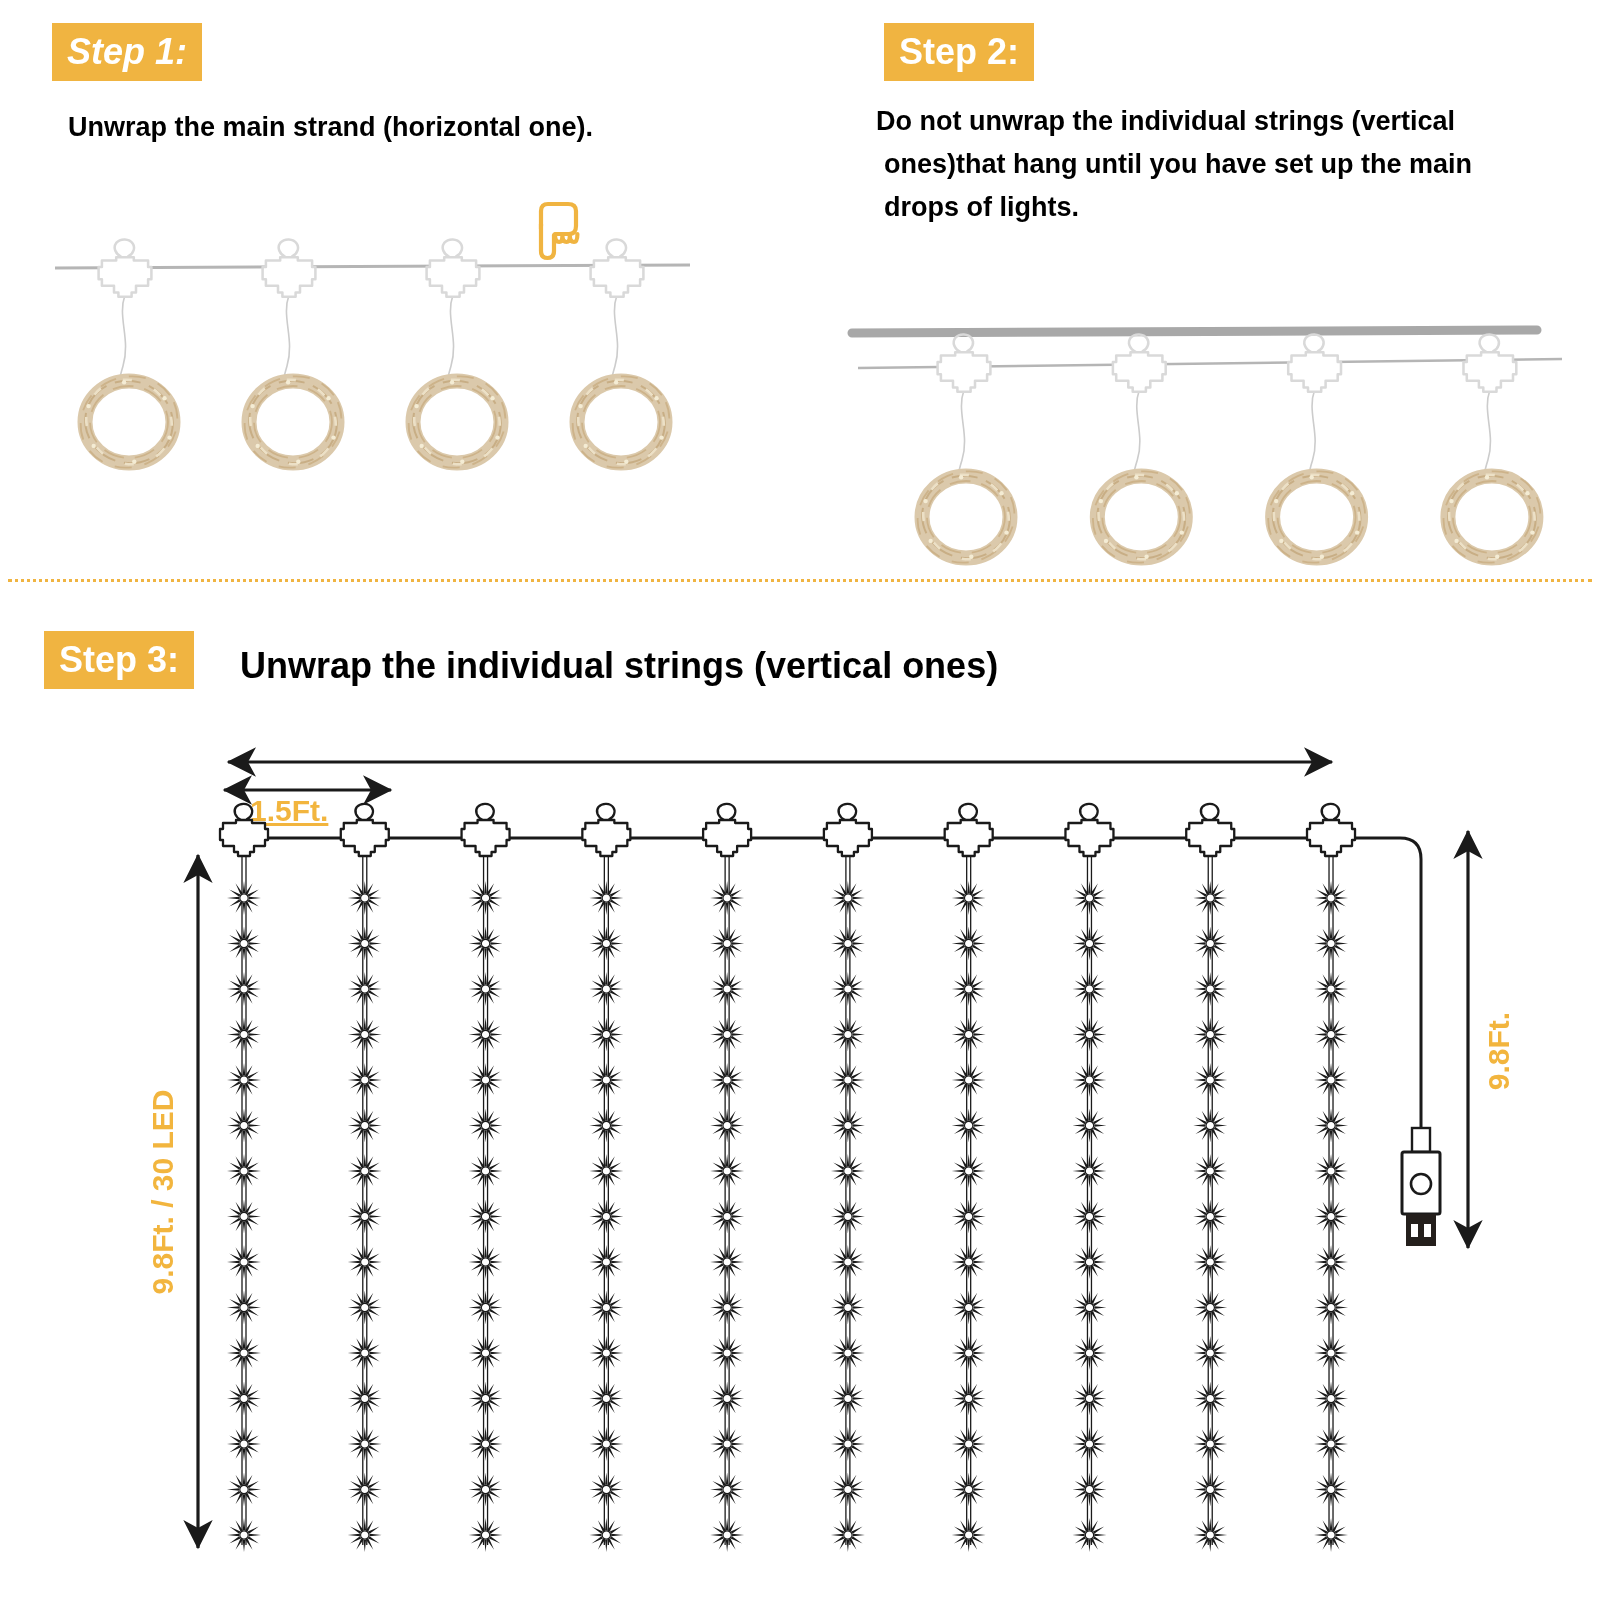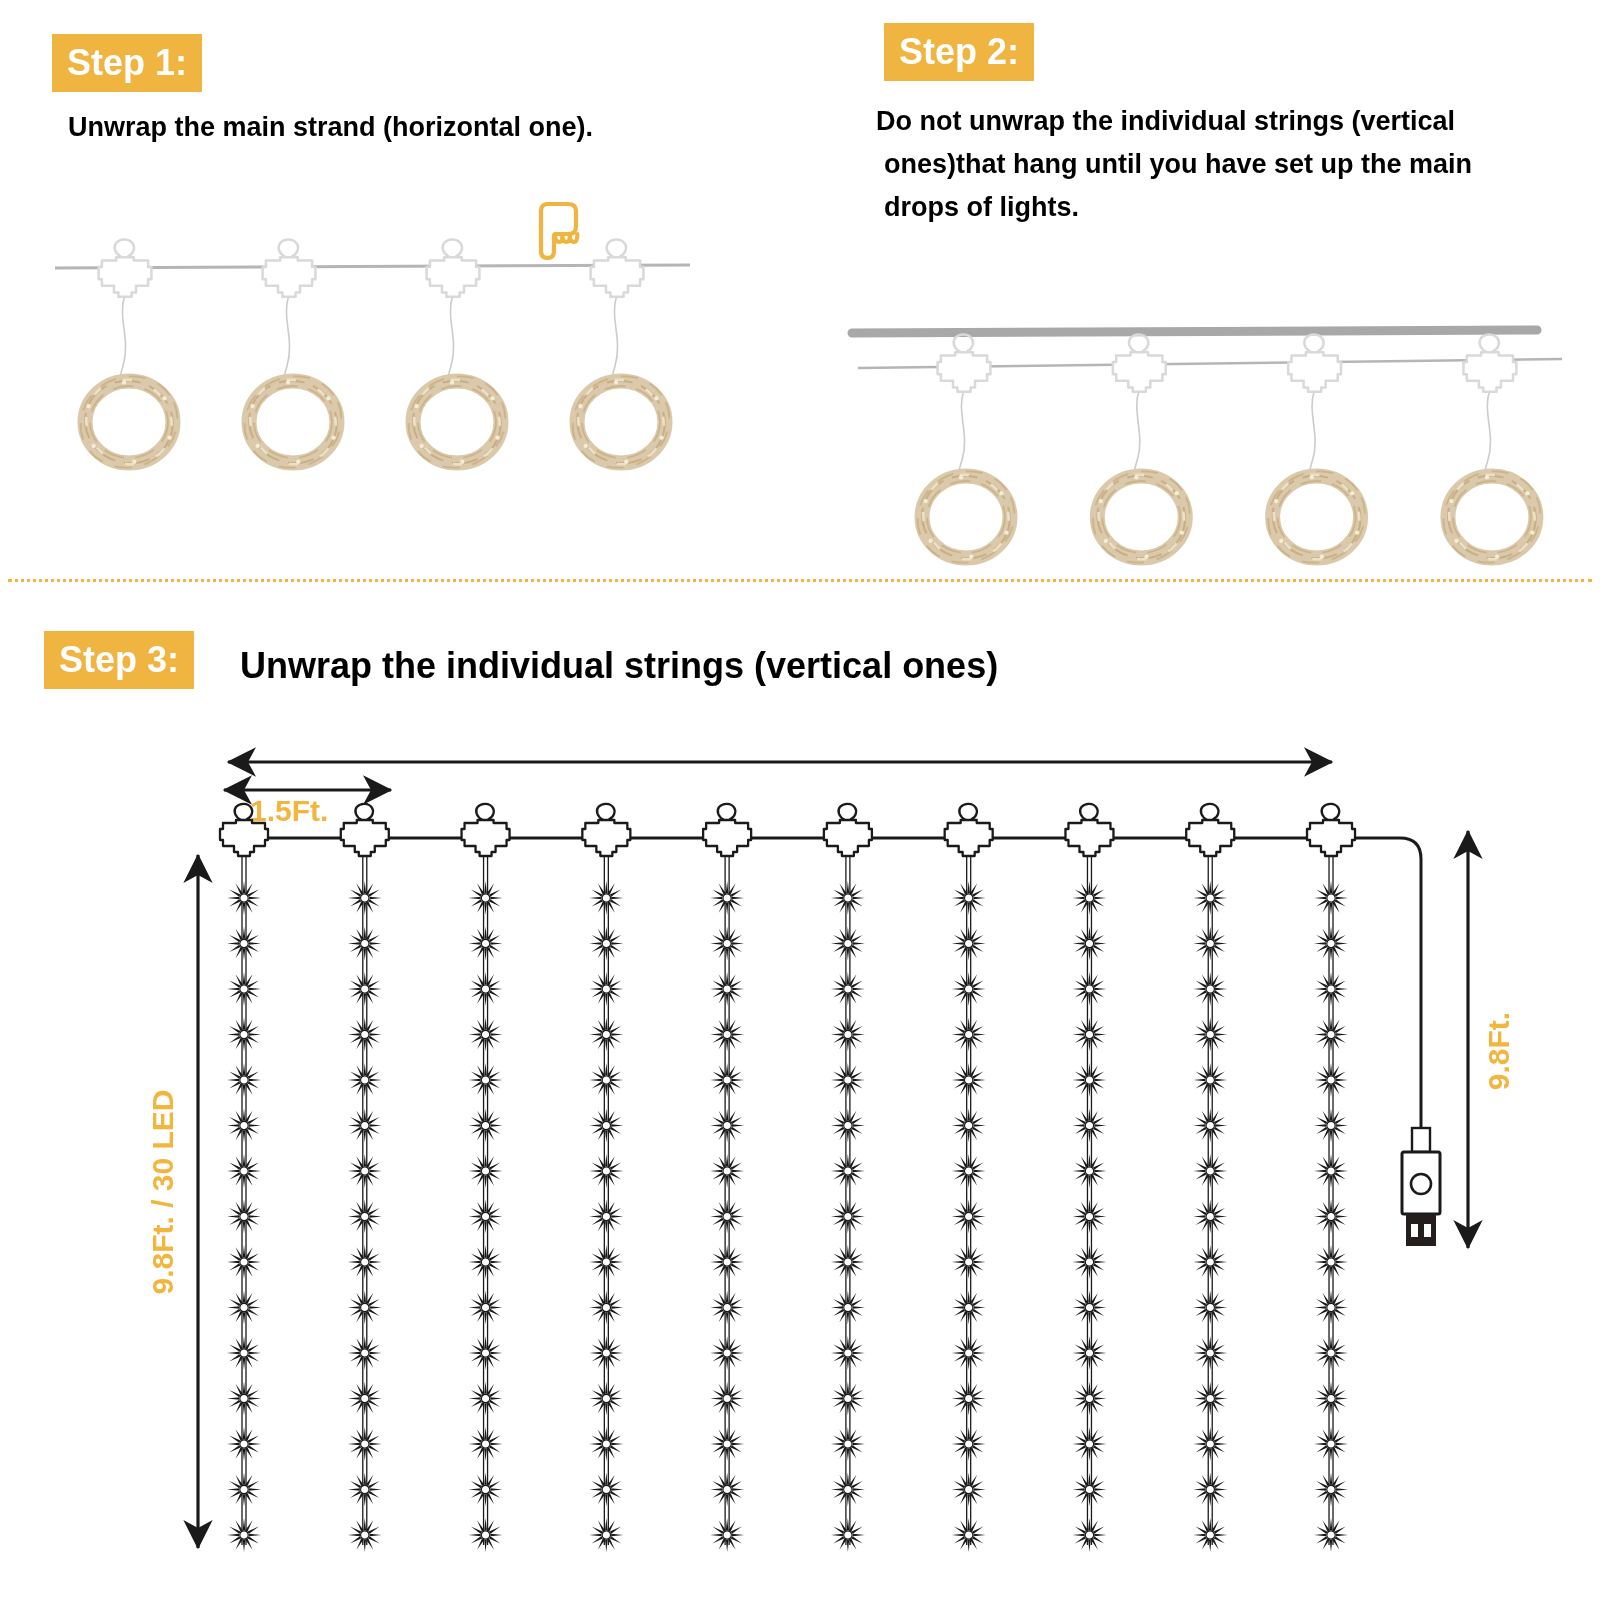--- a/index.html
+++ b/index.html
@@ -29,21 +29,21 @@
   svg { position:absolute; overflow:visible; }
   #svg-step1 { left:40px;  top:195px; }
   #svg-step2 { left:835px; top:268px; }
   #svg-step3 { left:150px; top:740px; }
 </style>
 </head>
 <body>
 
 <div id="page">
 
-  <div class="badge" style="left:52px; top:34px;">Step 1:</div>
+  <div class="badge" style="left:52px; top:23px;font-style:italic;">Step 1:</div>
   <div class="desc" style="left:68px; top:106px;">Unwrap the main strand (horizontal one).</div>
   <svg id="svg-step1" width="680" height="290" viewBox="40 195 680 290">
       <line x1="55" y1="268" x2="690" y2="265" stroke="#b5b5b5" stroke-width="3"></line>
       <path d="M 125 295 C 117 317 131 339 123 366 S 124 374 125 378" fill="none" stroke="#cccccc" stroke-width="1.6"></path>
       <g transform="translate(129 422)">
         <ellipse rx="44" ry="41" fill="none" stroke="#dbc9ab" stroke-width="15"></ellipse>
         <ellipse rx="44" ry="41" fill="none" stroke="#c8ae85" stroke-width="2" stroke-dasharray="26 9" transform="rotate(15)"></ellipse>
         <ellipse rx="39" ry="36" fill="none" stroke="#cdb38a" stroke-width="1.8" stroke-dasharray="21 11"></ellipse>
         <ellipse rx="49" ry="45" fill="none" stroke="#cdb38a" stroke-width="1.8" stroke-dasharray="17 13" transform="rotate(-24)"></ellipse>
         <ellipse rx="44" ry="41" fill="none" stroke="#ece0c6" stroke-width="2.6" stroke-dasharray="9 24" transform="rotate(40)"></ellipse>
@@ -200,21 +200,21 @@
         <path d="M -3 -18 C -9 -21 -11 -27 -8 -31 C -4 -35.5 4 -35 7 -30.5 C 9.5 -27 8 -21 3 -19" fill="none" stroke="#d9d9d9" stroke-width="2.3" stroke-linecap="round"></path>
         <path d="M -8 -18 L 8 -18 L 8 -15 L 21 -15 L 21 -9 L 24 -9 L 24 2 L 21 2 L 21 8 L 10 8 L 10 14 L 6 14 L 6 18 L -6 18 L -6 14 L -10 14 L -10 8 L -21 8 L -21 2 L -24 2 L -24 -9 L -21 -9 L -21 -15 L -8 -15 Z" fill="#fff" stroke="#d9d9d9" stroke-width="2.3" stroke-linejoin="round"></path>
       </g>
     </svg>
 
   <div id="divider"></div>
 
   <div class="badge" style="left:44px; top:631px;">Step 3:</div>
   <div class="desc" style="left:240px; top:644px; font-size:36px;">Unwrap the individual strings (vertical ones)</div>
 
-  <div class="amber-dim" style="left:250px; top:794px;">1.5Ft.</div>
+  <div class="amber-dim" style="left:250px; top:794px;text-decoration:underline;">1.5Ft.</div>
   <div class="amber-dim centered v-label" style="left:17px; top:1171px; width:300px; height:42px;">9.8Ft. / 30 LED</div>
   <div class="amber-dim centered v-label" style="left:1423px; top:1030px; width:160px; height:42px;">9.8Ft.</div>
 
   <svg id="svg-step3" width="1410" height="860" viewBox="150 740 1410 860">
       <defs>
         <marker id="ah" viewBox="0 0 12 12" refX="11" refY="6" markerWidth="10" markerHeight="10" orient="auto-start-reverse">
           <path d="M 0.5 0.5 L 11.5 6 L 0.5 11.5 L 3.5 6 Z" fill="#1a1a1a"></path>
         </marker>
         <g id="star3">
           <path d="M 4.83 -1.29 L 17.00 0.00 L 4.83 1.29 Z M 4.83 1.30 L 14.72 8.50 L 3.54 3.53 Z M 3.53 3.54 L 8.50 14.72 L 1.30 4.83 Z M 1.29 4.83 L 0.00 17.00 L -1.29 4.83 Z M -1.30 4.83 L -8.50 14.72 L -3.53 3.54 Z M -3.54 3.53 L -14.72 8.50 L -4.83 1.30 Z M -4.83 1.29 L -17.00 0.00 L -4.83 -1.29 Z M -4.83 -1.30 L -14.72 -8.50 L -3.54 -3.53 Z M -3.53 -3.54 L -8.50 -14.72 L -1.30 -4.83 Z M -1.29 -4.83 L -0.00 -17.00 L 1.29 -4.83 Z M 1.30 -4.83 L 8.50 -14.72 L 3.53 -3.54 Z M 3.54 -3.53 L 14.72 -8.50 L 4.83 -1.30 Z " fill="#1a1a1a"></path>

